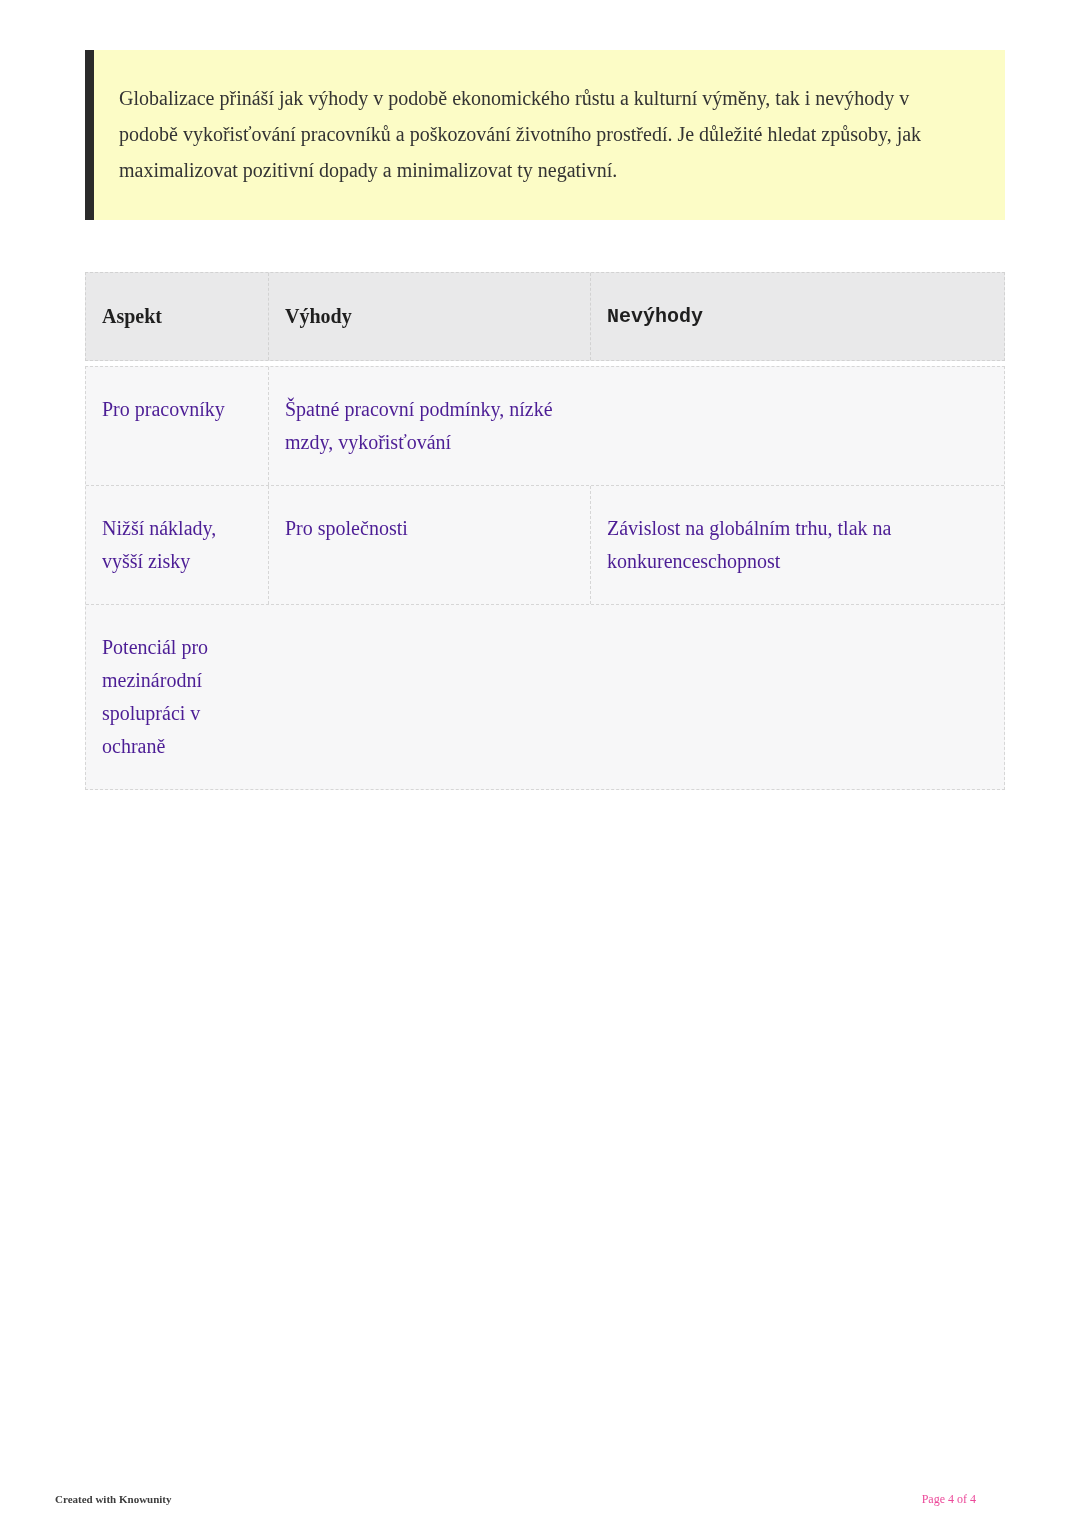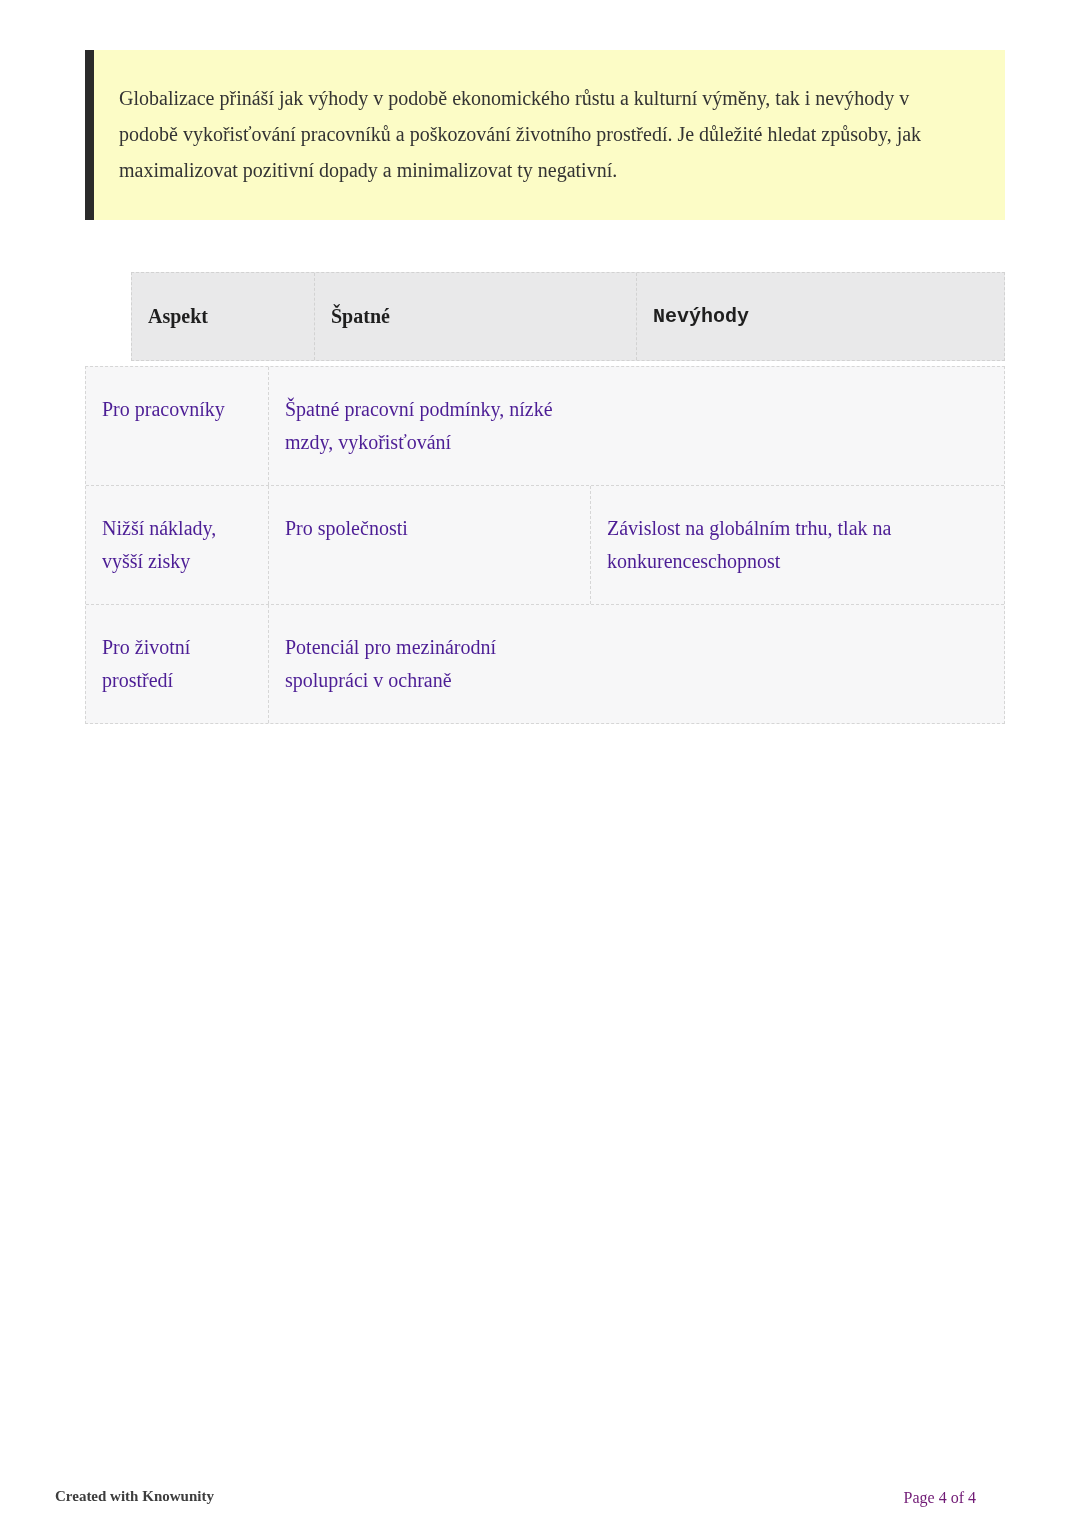--- a/index.html
+++ b/index.html
@@ -41,21 +41,20 @@
     left: 85px;
     top: 272px;
     width: 920px;
   }
   .tbl-header {
     display: grid;
     grid-template-columns: 183px 322px 1fr;
     background: var(--header_bg, #e9e9ea);
     border: 1px dashed #d2d2d2;
     box-sizing: border-box;
-    margin-left: 46px;
   }
   .th {
     padding: 32px 16px;
     font-weight: bold;
     font-size: 20px;
     color: #1f1f1f;
     border-right: 1px dashed #d2d2d2;
   }
   .th:last-child { border-right: none; font-family: Liberation Mono, monospace; }
 
@@ -78,64 +77,63 @@
     color: #4c1d95;
     border-right: 1px dashed #d6d6d6;
   }
   .td:last-child { border-right: none; }
 
   
   .footer-left {
     position: absolute;
     left: 55px;
     bottom: 22px;
-    font-size: 15px;
+    font-size: 11px;
     font-weight: bold;
     color: #3d3d3d;
   }
   .footer-right {
     position: absolute;
     right: 48px;
     bottom: 20px;
-    font-size: 16px;
-    color: #701a75;
+    font-size: 12px;
+    color: #ec4899;
   }
 </style>
 </head>
 <body>
 
 <div class="page">
 
   <div class="callout">
     <p>Globalizace přináší jak výhody v podobě ekonomického růstu a kulturní výměny, tak i nevýhody v podobě vykořisťování pracovníků a poškozování životního prostředí. Je důležité hledat způsoby, jak maximalizovat pozitivní dopady a minimalizovat ty negativní.</p>
   </div>
 
   <div class="tbl">
 
     <div class="tbl-header">
       <div class="th">Aspekt</div>
-      <div class="th">Špatné</div>
+      <div class="th">Výhody</div>
       <div class="th">Nevýhody</div>
     </div>
 
     <div class="tbl-body">
 
       <div class="tr">
         <div class="td">Pro pracovníky</div>
         <div class="td">Špatné pracovní podmínky, nízké mzdy, vykořisťování</div>
       </div>
 
       <div class="tr">
         <div class="td">Nižší náklady, vyšší zisky</div>
         <div class="td">Pro společnosti</div>
         <div class="td">Závislost na globálním trhu, tlak na konkurenceschopnost</div>
       </div>
 
       <div class="tr">
-        <div class="td">Pro životní prostředí</div>
         <div class="td">Potenciál pro mezinárodní spolupráci v ochraně</div>
       </div>
 
     </div>
   </div>
 
   <div class="footer-left">Created with Knowunity</div>
   <div class="footer-right">Page 4 of 4</div>
 
 </div>

